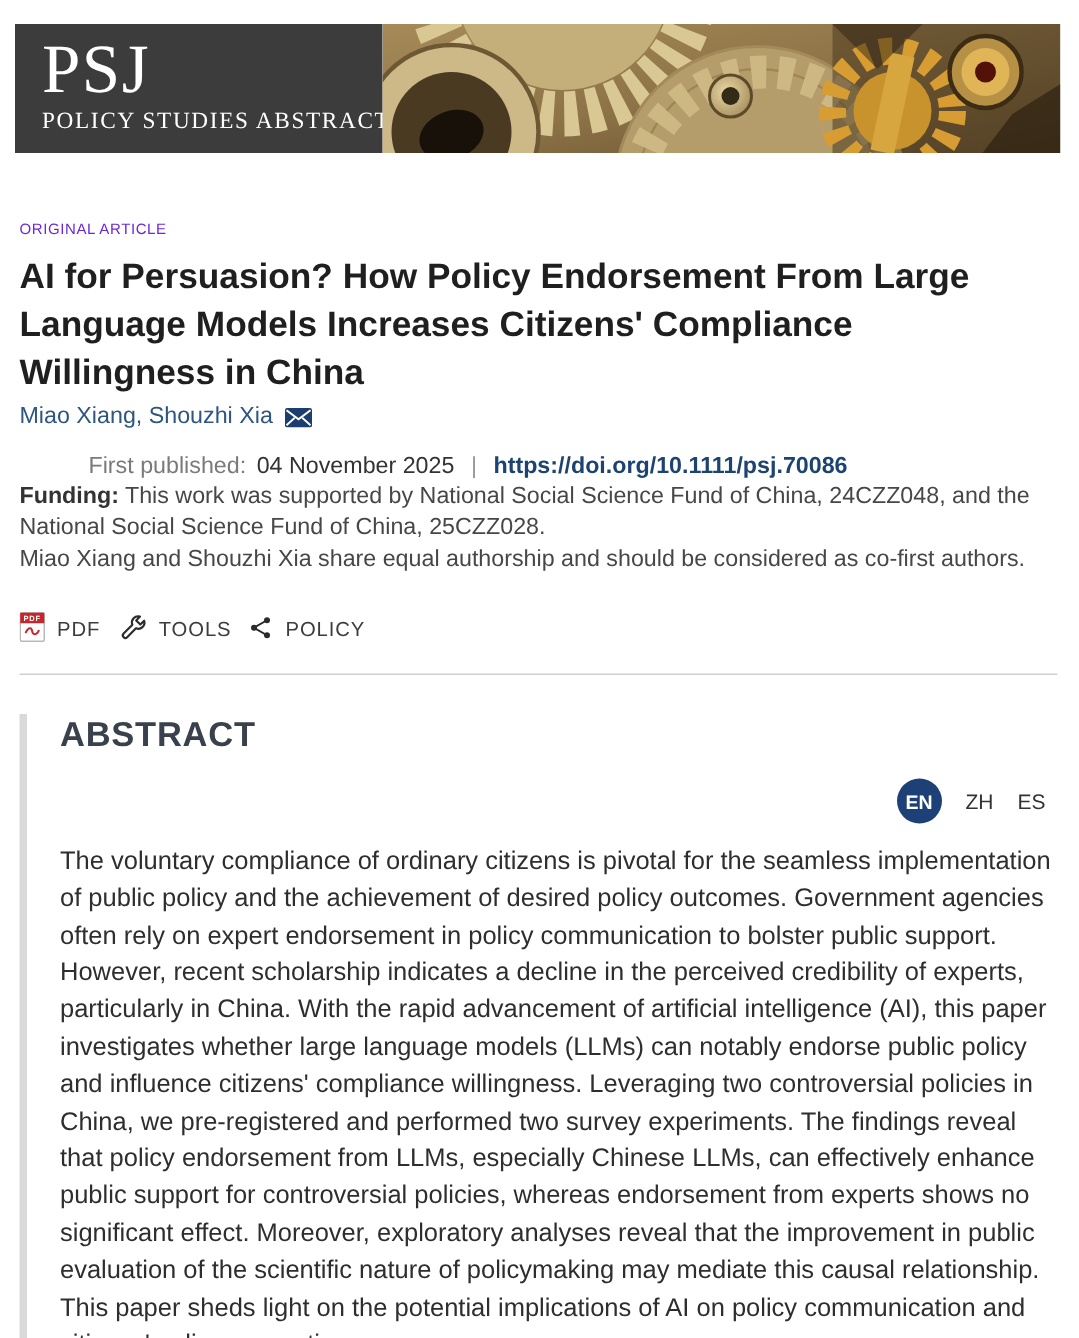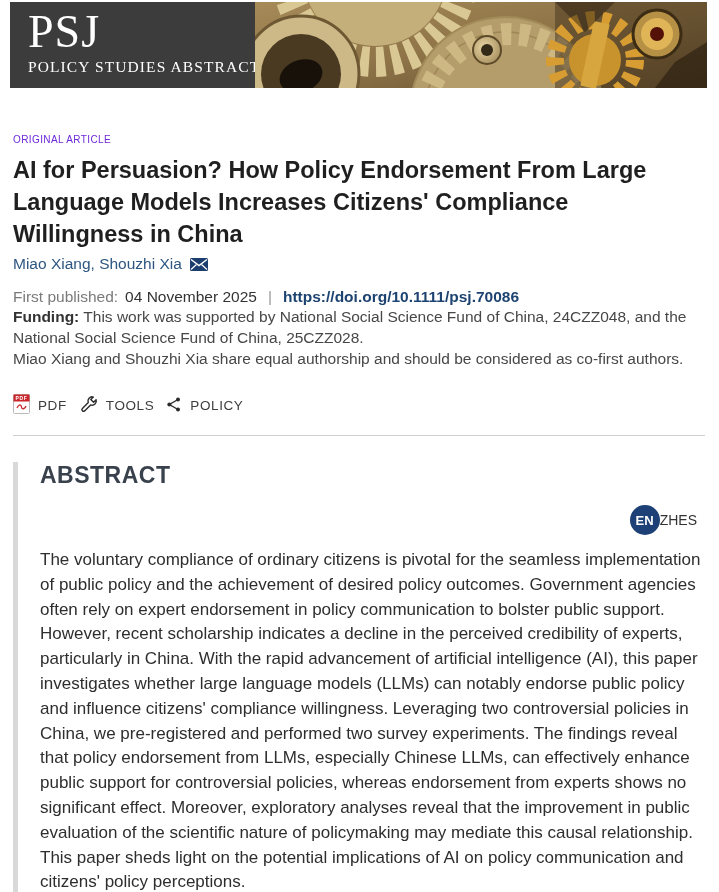--- a/index.html
+++ b/index.html
@@ -3,21 +3,21 @@
 <meta charset="utf-8">
 <style>
   * { margin:0; padding:0; box-sizing:border-box; }
   html,body { background:#fff; }
   body {
     width:719px; height:892px; overflow:hidden;
     font-family:"Liberation Sans","DejaVu Sans",sans-serif;
     color:#2f2f2f; position:relative;
   }
   
-  .banner { display:flex; margin:2px 12px 0 10px; height:108px; }
+  .banner { display:flex; margin:16px 12px 0 10px; height:108px; }
   .logo-box {
     width:245px; height:86px; background:#3c3c3c; color:#fff;
     padding:6px 0 0 18px; flex:none;
   }
   .logo-acronym {
     font-family:"Liberation Serif","DejaVu Serif",serif;
     font-size:46px; line-height:48px; letter-spacing:1px; font-weight:400;
   }
   .logo-name {
     font-family:"Liberation Serif","DejaVu Serif",serif;
@@ -28,38 +28,38 @@
   
   .main { padding:0 14px 0 13px; }
   .kicker { margin-top:24px; font-size:10px; color:#6d28d9; letter-spacing:.4px; }
   .title {
     margin-top:9px; font-size:23.5px; font-weight:bold; color:#1f1f1f;
     line-height:32px; max-width:700px;
   }
   .authors-row { margin-top:5px; font-size:15.5px; color:#2d5681; display:flex; align-items:center; gap:5px; }
   .author-link { cursor:pointer; }
   .mail-icon { display:inline-flex; margin-left:3px; }
-  .published-row { margin-top:15px; font-size:15.5px; display:flex; gap:7px; align-items:baseline; }
+  .published-row { margin-top:15px; font-size:15.5px; display:flex; gap:7px; align-items:baseline;margin-left:46px; }
   .pub-label { color:#7a7a7a; }
   .pub-date { color:#333; }
   .pub-sep { color:#999; padding:0 4px; }
   .doi-link { color:#1d4370; font-weight:bold; text-decoration:none; cursor:pointer; }
   .funding { font-size:15.5px; color:#474747; line-height:21px; max-width:700px; }
   .funding b { color:#333; }
   .note-line { font-size:15.5px; color:#474747; line-height:21px; }
   .actions-row { margin-top:25px; display:flex; align-items:center; justify-content:space-between; }
   .read-link { color:#1d5c9d; font-size:16.5px; font-weight:600; display:flex; align-items:center; gap:8px; cursor:pointer; }
   .chev { font-size:14px; font-weight:400; color:#1d5c9d; }
   .tool-group { display:flex; align-items:center; gap:12px; }
   .tool-btn { display:flex; align-items:center; gap:8px; font-size:13.5px; color:#3d3d3d; letter-spacing:.6px; cursor:pointer; }
   .divider { border:none; border-top:1px solid #cfcfcf; margin-top:18px; }
   
   .abstract { margin:26px 0 0 0; border-left:5px solid #d9d9d9; padding-left:22px; min-height:430px; }
   .abstract-heading { font-size:23px; font-weight:bold; color:#39424c; letter-spacing:.5px; }
-  .lang-row { margin-top:16px; display:flex; justify-content:flex-end; align-items:center; padding-right:8px; }
+  .lang-row { margin-top:16px; display:flex; justify-content:flex-end; align-items:center; gap:16px; padding-right:8px; }
   .lang-pill {
     width:30px; height:30px; border-radius:50%; background:#1d4076; color:#fff;
     font-size:13px; font-weight:bold; display:flex; align-items:center; justify-content:center; cursor:pointer;
   }
   .lang-plain { font-size:14px; color:#333; cursor:pointer; }
   .abstract-text { margin-top:13px; font-size:17px; line-height:24.8px; color:#2e2e2e; max-width:672px; }
 </style>
 </head>
 <body>
 

